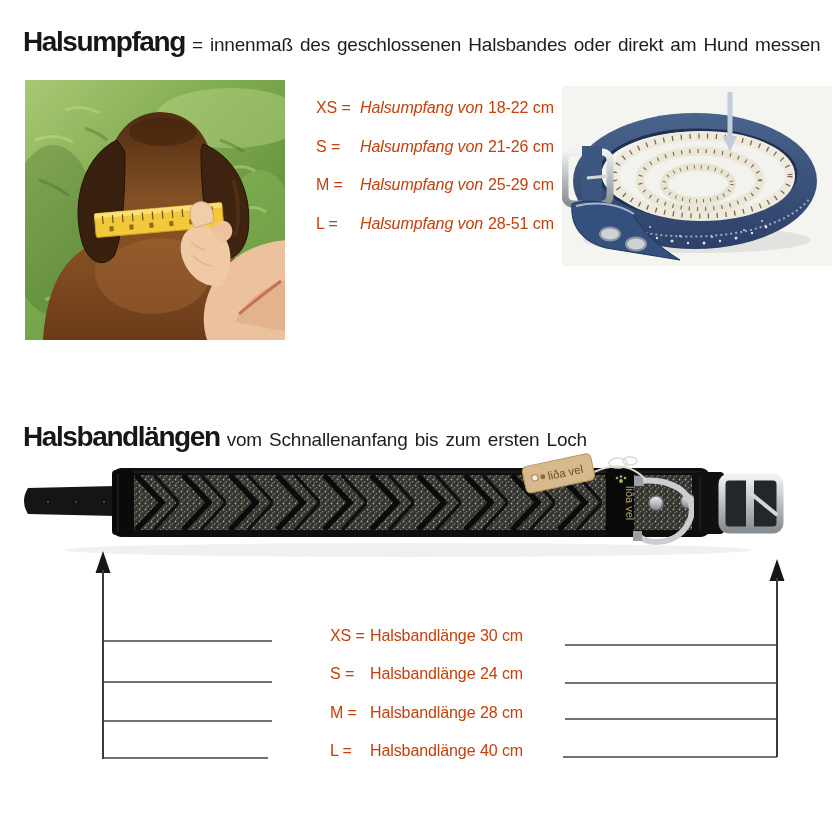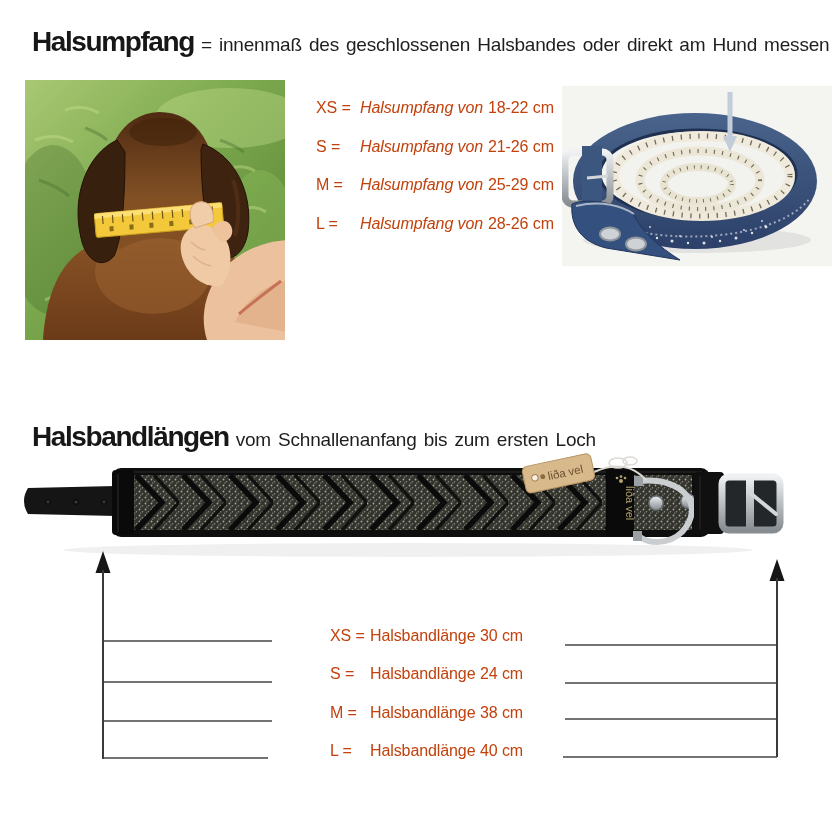--- a/index.html
+++ b/index.html
@@ -1,20 +1,20 @@
 <!DOCTYPE html>
 <html><head>
 <meta charset="utf-8">
 <style>
   * { margin:0; padding:0; box-sizing:border-box; }
   html,body { background:#ffffff; }
   body { font-family:"Liberation Sans", sans-serif; color:#1b1b1b; }
   .canvas { position:relative; width:839px; height:820px; background:#fff; overflow:hidden; }
 
-  .heading { position:absolute; left:32px; display:flex; align-items:baseline; gap:7px; white-space:nowrap; }
+  .heading { position:absolute; left:23px; display:flex; align-items:baseline; gap:7px; white-space:nowrap; }
   .h-big   { font-size:28px; font-weight:bold; letter-spacing:-1.4px; color:#171717; }
   .h-small { font-size:19px; letter-spacing:-0.2px; word-spacing:2px; color:#1e1e1e; }
 
   .size-list { position:absolute; }
   .size-row  { display:flex; align-items:flex-start; font-size:16px; letter-spacing:-0.1px; color:#c2410c; }
   .list-circ .size-row { height:38.7px; }
   .list-len  .size-row { height:38.4px; }
   .sz { display:inline-block; }
   .list-circ .sz { width:44px; }
   .list-circ .tx { width:128px;font-style:italic; }
@@ -120,21 +120,21 @@
       <span class="vl">21-26 cm</span>
     </div>
     <div class="size-row">
       <span class="sz">M =</span>
       <span class="tx">Halsumpfang von</span>
       <span class="vl">25-29 cm</span>
     </div>
     <div class="size-row">
       <span class="sz">L =</span>
       <span class="tx">Halsumpfang von</span>
-      <span class="vl">28-26 cm</span>
+      <span class="vl">28-51 cm</span>
     </div>
   </div>
 
   <svg class="photo" style="left:562px; top:86px;" width="270" height="180" viewBox="0 0 270 180" role="img">
     <defs>
       <linearGradient id="g-denim" x1="0" y1="0" x2="0" y2="1">
         <stop offset="0" stop-color="#49648c"></stop>
           <stop offset="1" stop-color="#2c4069"></stop>
       </linearGradient>
       <linearGradient id="g-metal" x1="0" y1="0" x2="0" y2="1">
@@ -277,21 +277,21 @@
       <span class="vl">30 cm</span>
     </div>
     <div class="size-row">
       <span class="sz">S =</span>
       <span class="tx">Halsbandlänge</span>
       <span class="vl">24 cm</span>
     </div>
     <div class="size-row">
       <span class="sz">M =</span>
       <span class="tx">Halsbandlänge</span>
-      <span class="vl">38 cm</span>
+      <span class="vl">28 cm</span>
     </div>
     <div class="size-row">
       <span class="sz">L =</span>
       <span class="tx">Halsbandlänge</span>
       <span class="vl">40 cm</span>
     </div>
   </div>
 
   <svg class="diagram" width="839" height="820" viewBox="0 0 839 820">
     <g>

